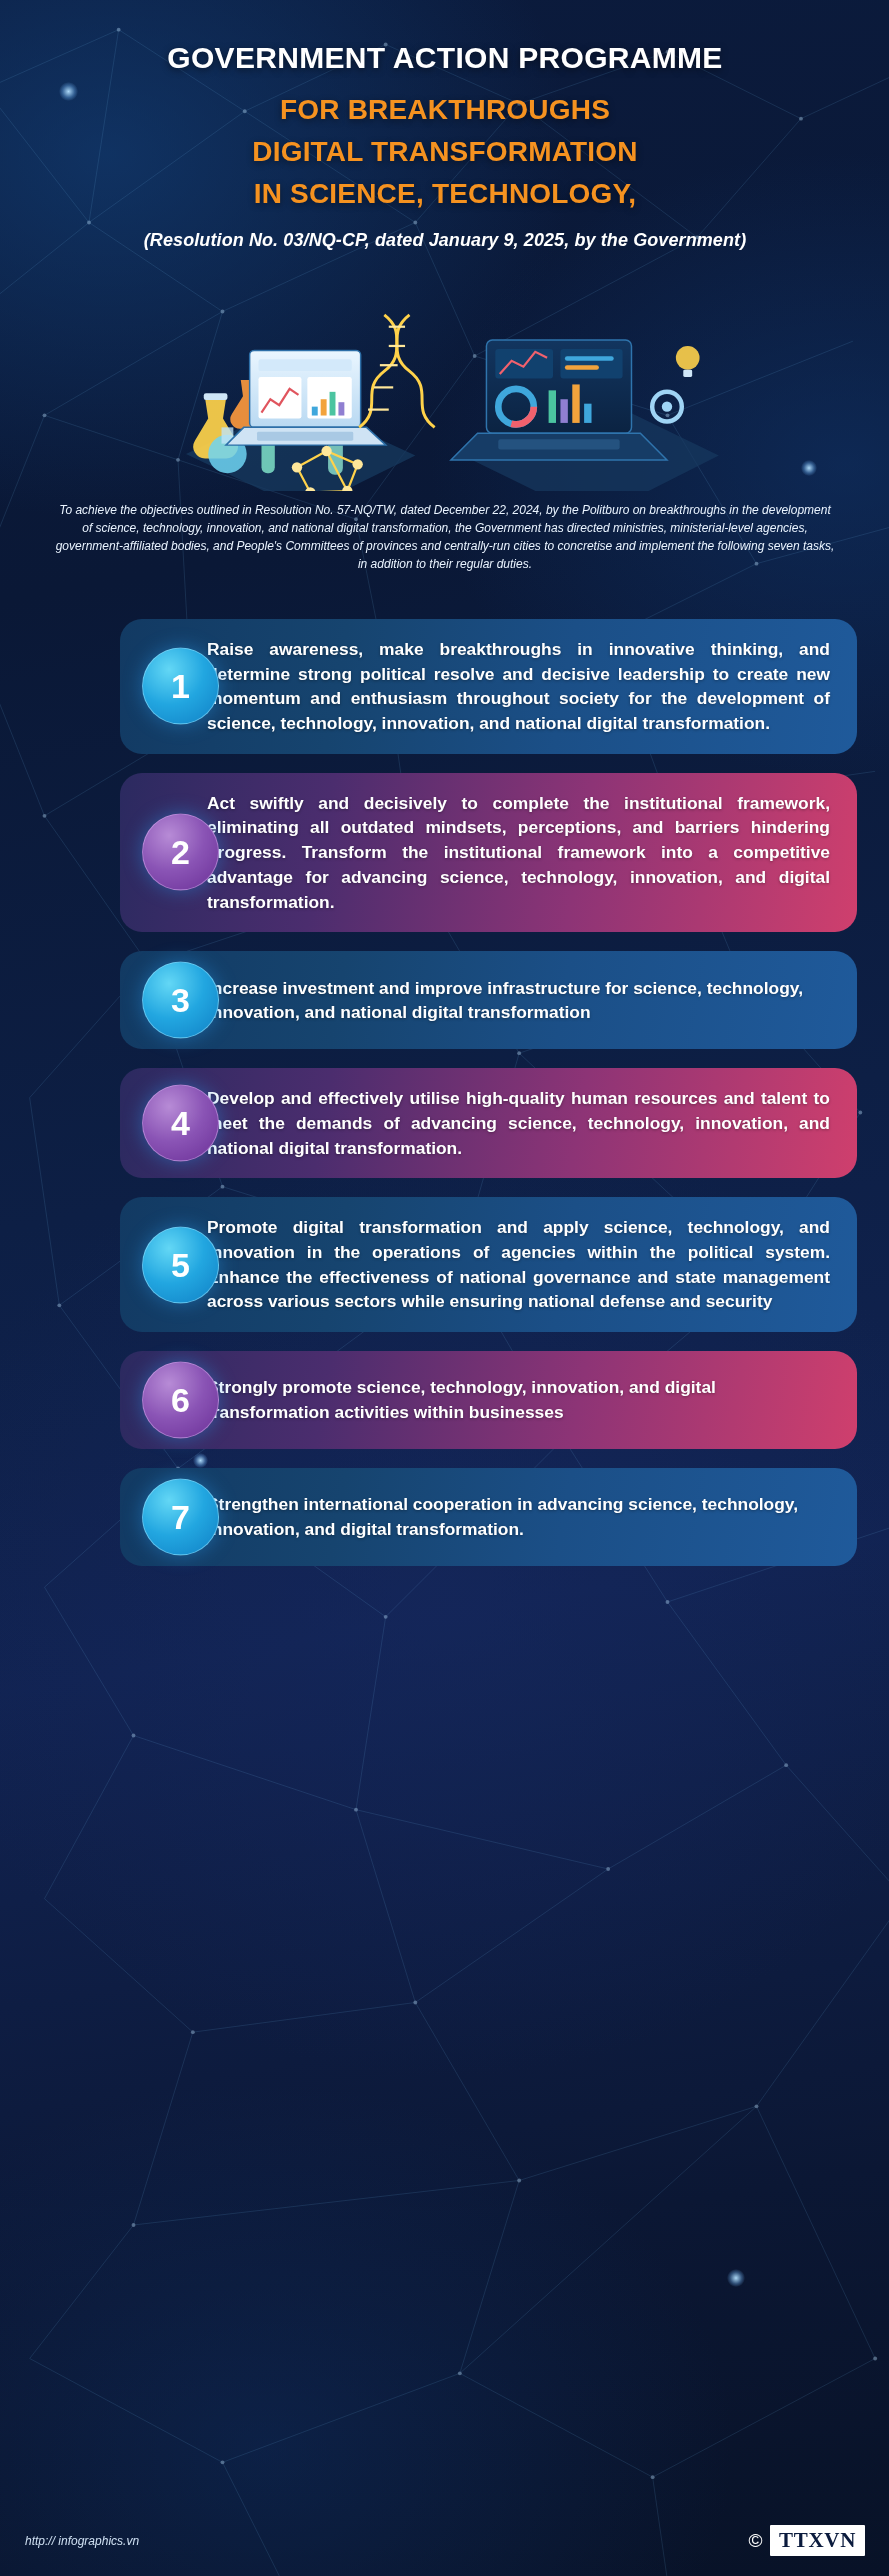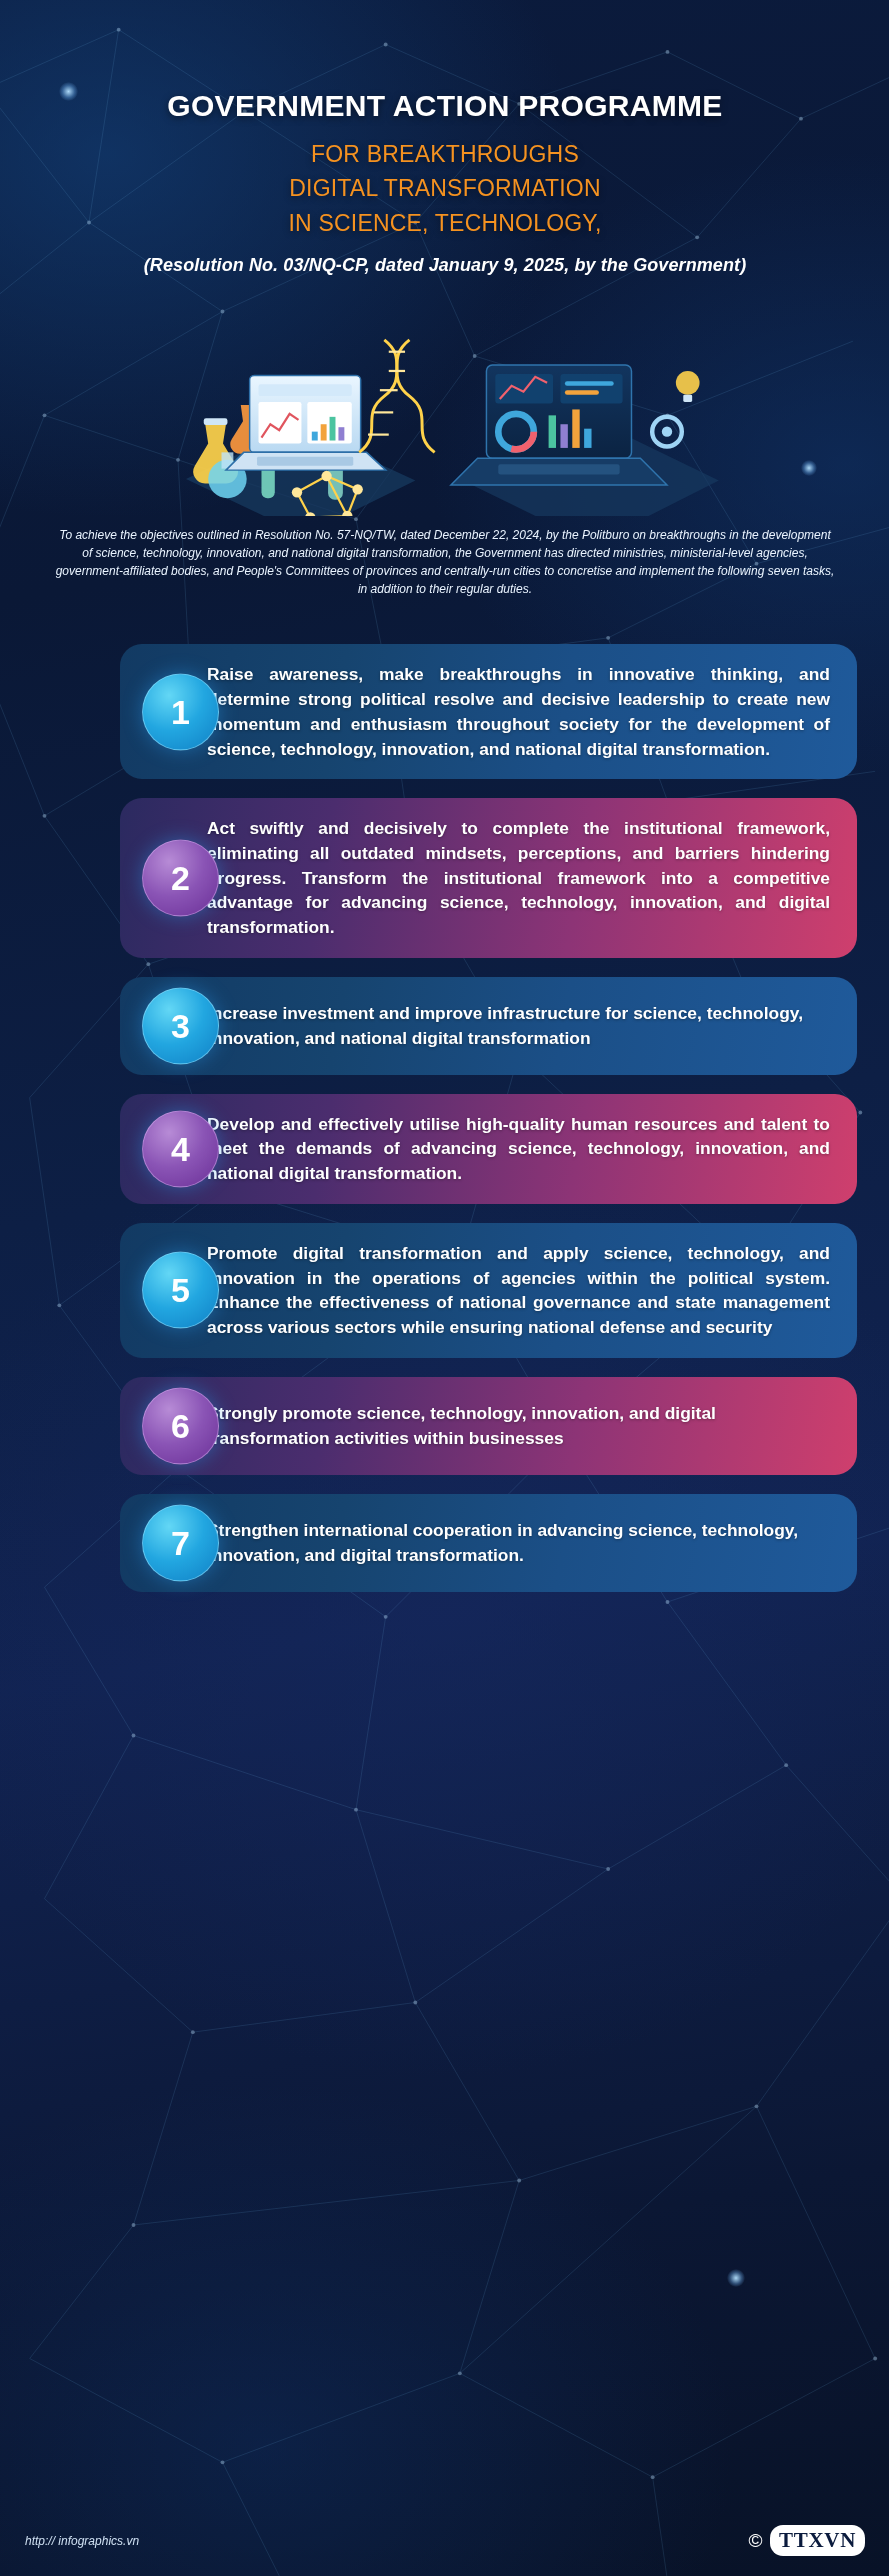--- a/index.html
+++ b/index.html
@@ -31,34 +31,33 @@
     border-radius: 50%;
     background: radial-gradient(circle, rgba(180,225,255,0.95) 0%, rgba(120,190,255,0.35) 45%, rgba(90,160,240,0) 72%);
     pointer-events: none;
   }
 
   
   .header {
     position: relative;
     padding: 39px 30px 0;
     text-align: center;
-    margin-top: 48px;
   }
   .t1 {
     color: #ffffff;
     font-size: 30px;
     font-weight: bold;
     letter-spacing: 0.3px;
     line-height: 1.25;
     text-shadow: 0 1.5px 7.4px rgba(0,0,0,.5);
   }
   .t2, .t3 {
     color: #f59220;
-    font-size: 23px;
-    font-weight: normal;
+    font-size: 28px;
+    font-weight: bold;
     line-height: 1.5;
     letter-spacing: 0.2px;
     text-shadow: 0 1.5px 7.4px rgba(0,0,0,.45);
   }
   .t2 { margin-top: 12px; }
   .subtitle {
     margin-top: 15px;
     color: #ffffff;
     font-size: 18px;
     font-style: italic;
@@ -171,21 +170,21 @@
     color: #ffffff;
     font-size: 19px;
   }
   .brand .logo {
     background: #ffffff;
     color: #0b1b3d;
     font-weight: bold;
     font-size: 21px;
     letter-spacing: 0.7px;
     padding: 3px 9px 3.7px;
-    border-radius: 13px;
+    border-radius: 1px;
     font-family: "Liberation Serif", serif;
   }
 </style>
 </head>
 <body>
 
 <div class="page">
 
   <svg class="net" viewBox="0 0 1200 3474" preserveAspectRatio="none">
     <g stroke="#6fb7e8" stroke-width="1" fill="none" opacity="0.35">

